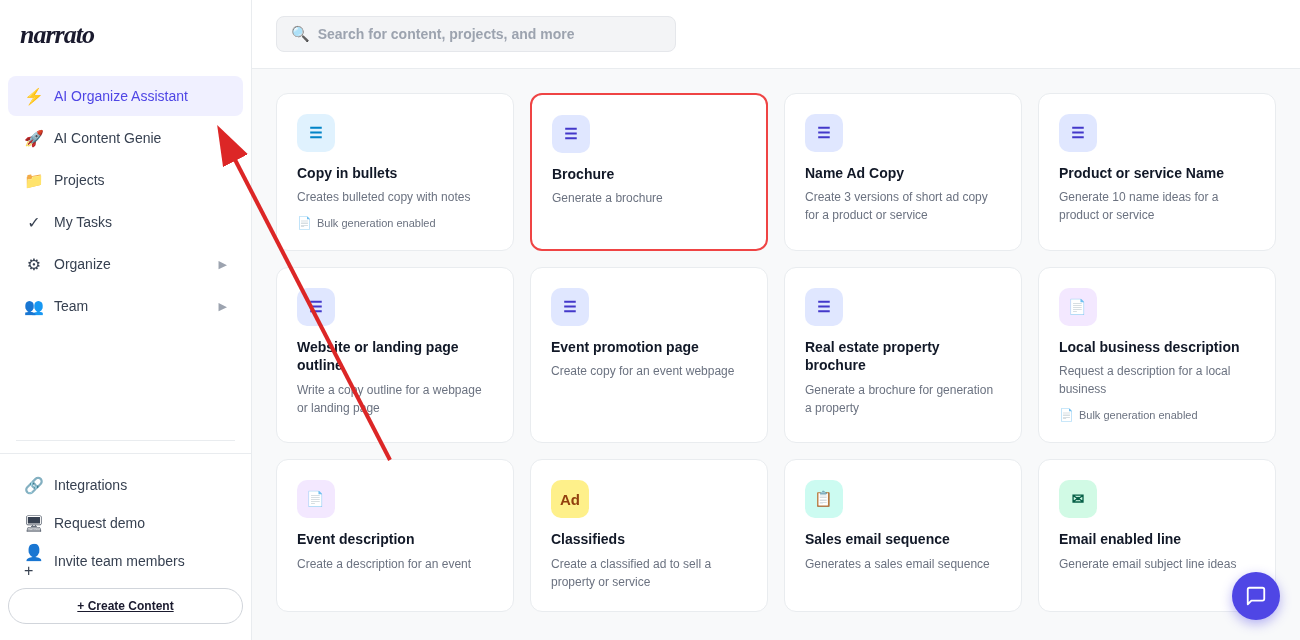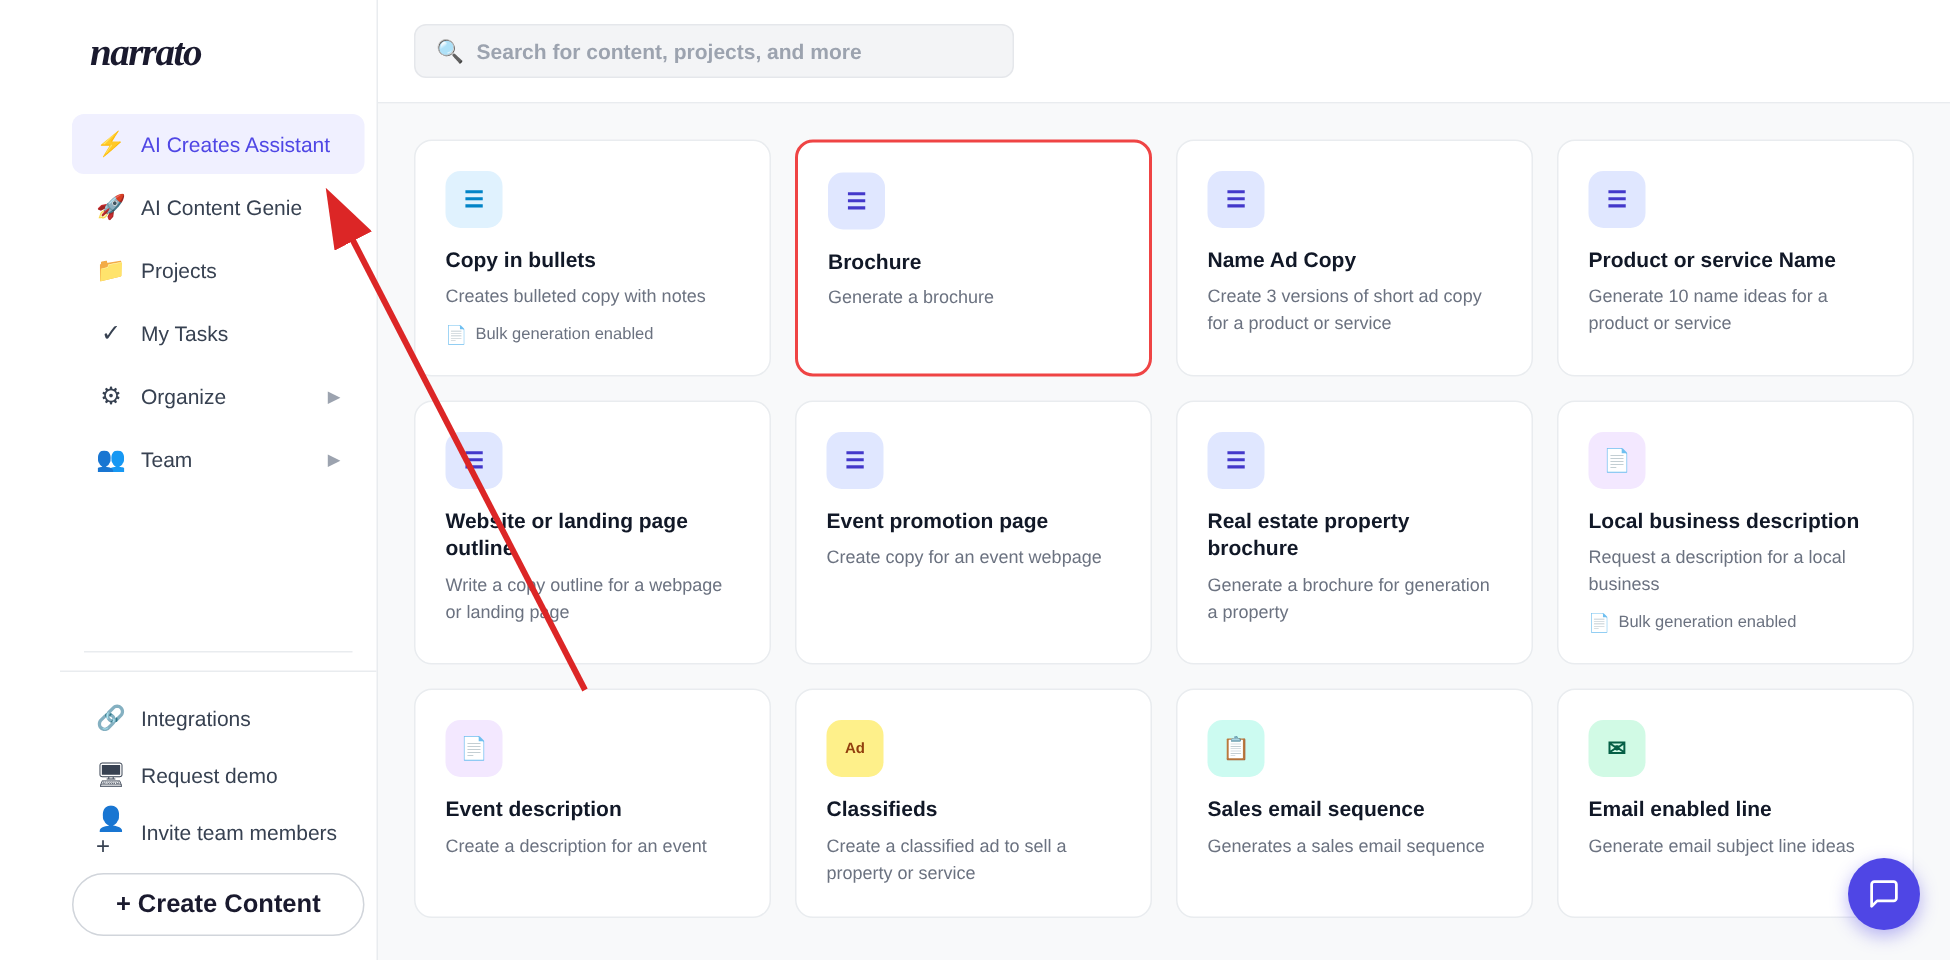--- a/index.html
+++ b/index.html
@@ -7,21 +7,20 @@
 
     
     .sidebar {
       width: 252px;
       min-width: 252px;
       background: #fff;
       border-right: 1px solid #e9ecef;
       display: flex;
       flex-direction: column;
       height: 640px;
-      padding-left: 40px;
     }
     .sidebar-logo {
       padding: 20px 20px 16px;
       font-size: 26px;
       font-weight: 700;
       font-style: italic;
       font-family: Georgia, serif;
       color: #1a1a2e;
       letter-spacing: -1px;
     }
@@ -64,26 +63,27 @@
     .bottom-link .icon { width: 20px; height: 20px; display: flex; align-items: center; justify-content: center; font-size: 16px; flex-shrink: 0; }
     .create-btn {
       display: flex;
       align-items: center;
       justify-content: center;
       gap: 6px;
       background: #fff;
       border: 1.5px solid #d1d5db;
       border-radius: 24px;
       padding: 10px 20px;
-      font-size: 17px;
+      font-size: 12px;
       font-weight: 600;
       color: #1a1a2e;
       cursor: pointer;
       width: 100%;
       margin-top: 8px;
+      text-decoration: underline;
     }
 
     
     .main {
       flex: 1;
       overflow-y: auto;
       padding: 0;
       background: #f8f9fa;
     }
     .search-bar-wrap {
@@ -198,21 +198,21 @@
 </head>
 <body>
 
 <aside class="sidebar">
   <div class="sidebar-logo">narrato</div>
 
   <nav class="sidebar-nav">
 
   <div class="nav-item active">
         <span class="icon" style="color: rgb(245, 158, 11);">⚡</span>
-        <span>AI Creates Assistant</span>
+        <span>AI Organize Assistant</span>
       </div>
       <div class="nav-item">
         <span class="icon" style="color: rgb(99, 102, 241);">🚀</span>
         <span>AI Content Genie</span>
       </div>
       <div class="nav-item">
         <span class="icon" style="color: rgb(55, 65, 81);">📁</span>
         <span>Projects</span>
       </div>
       <div class="nav-item">
@@ -307,21 +307,21 @@
           <span class="card-badge-icon">📄</span>
           <span>Bulk generation enabled</span>
         </div>
       </div>
       <div class="card">
         <div class="card-icon" style="background: rgb(243, 232, 255); color: rgb(124, 58, 237); font-size: 15px; font-weight: 700;">📄</div>
         <div class="card-title">Event description</div>
         <div class="card-desc">Create a description for an event</div>
       </div>
       <div class="card">
-        <div class="card-icon" style="background: rgb(254, 240, 138); color: rgb(146, 64, 14); font-size: 10px; font-weight: 700;">Ad</div>
+        <div class="card-icon" style="background: rgb(254, 240, 138); color: rgb(146, 64, 14); font-size: 15px; font-weight: 700;">Ad</div>
         <div class="card-title">Classifieds</div>
         <div class="card-desc">Create a classified ad to sell a property or service</div>
       </div>
       <div class="card">
         <div class="card-icon" style="background: rgb(204, 251, 241); color: rgb(13, 148, 136); font-size: 15px; font-weight: 700;">📋</div>
         <div class="card-title">Sales email sequence</div>
         <div class="card-desc">Generates a sales email sequence</div>
       </div>
       <div class="card">
         <div class="card-icon" style="background: rgb(209, 250, 229); color: rgb(6, 95, 70); font-size: 15px; font-weight: 700;">✉</div>

